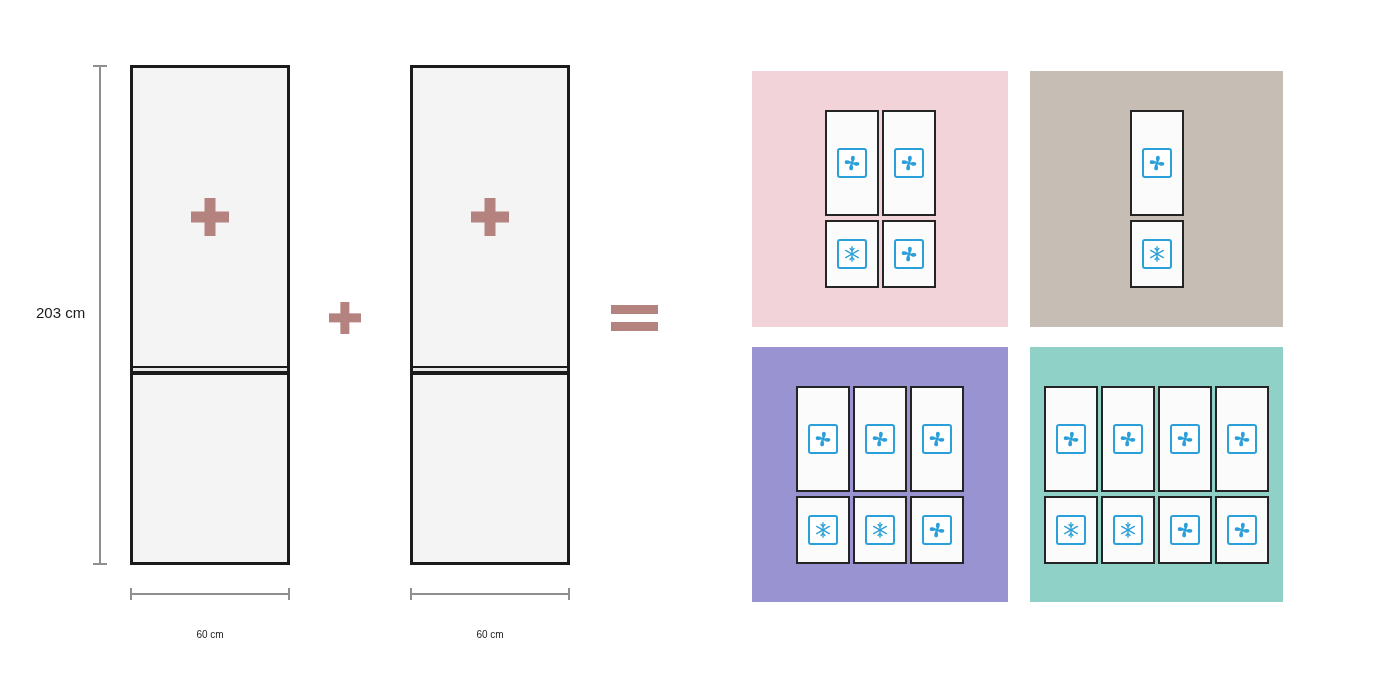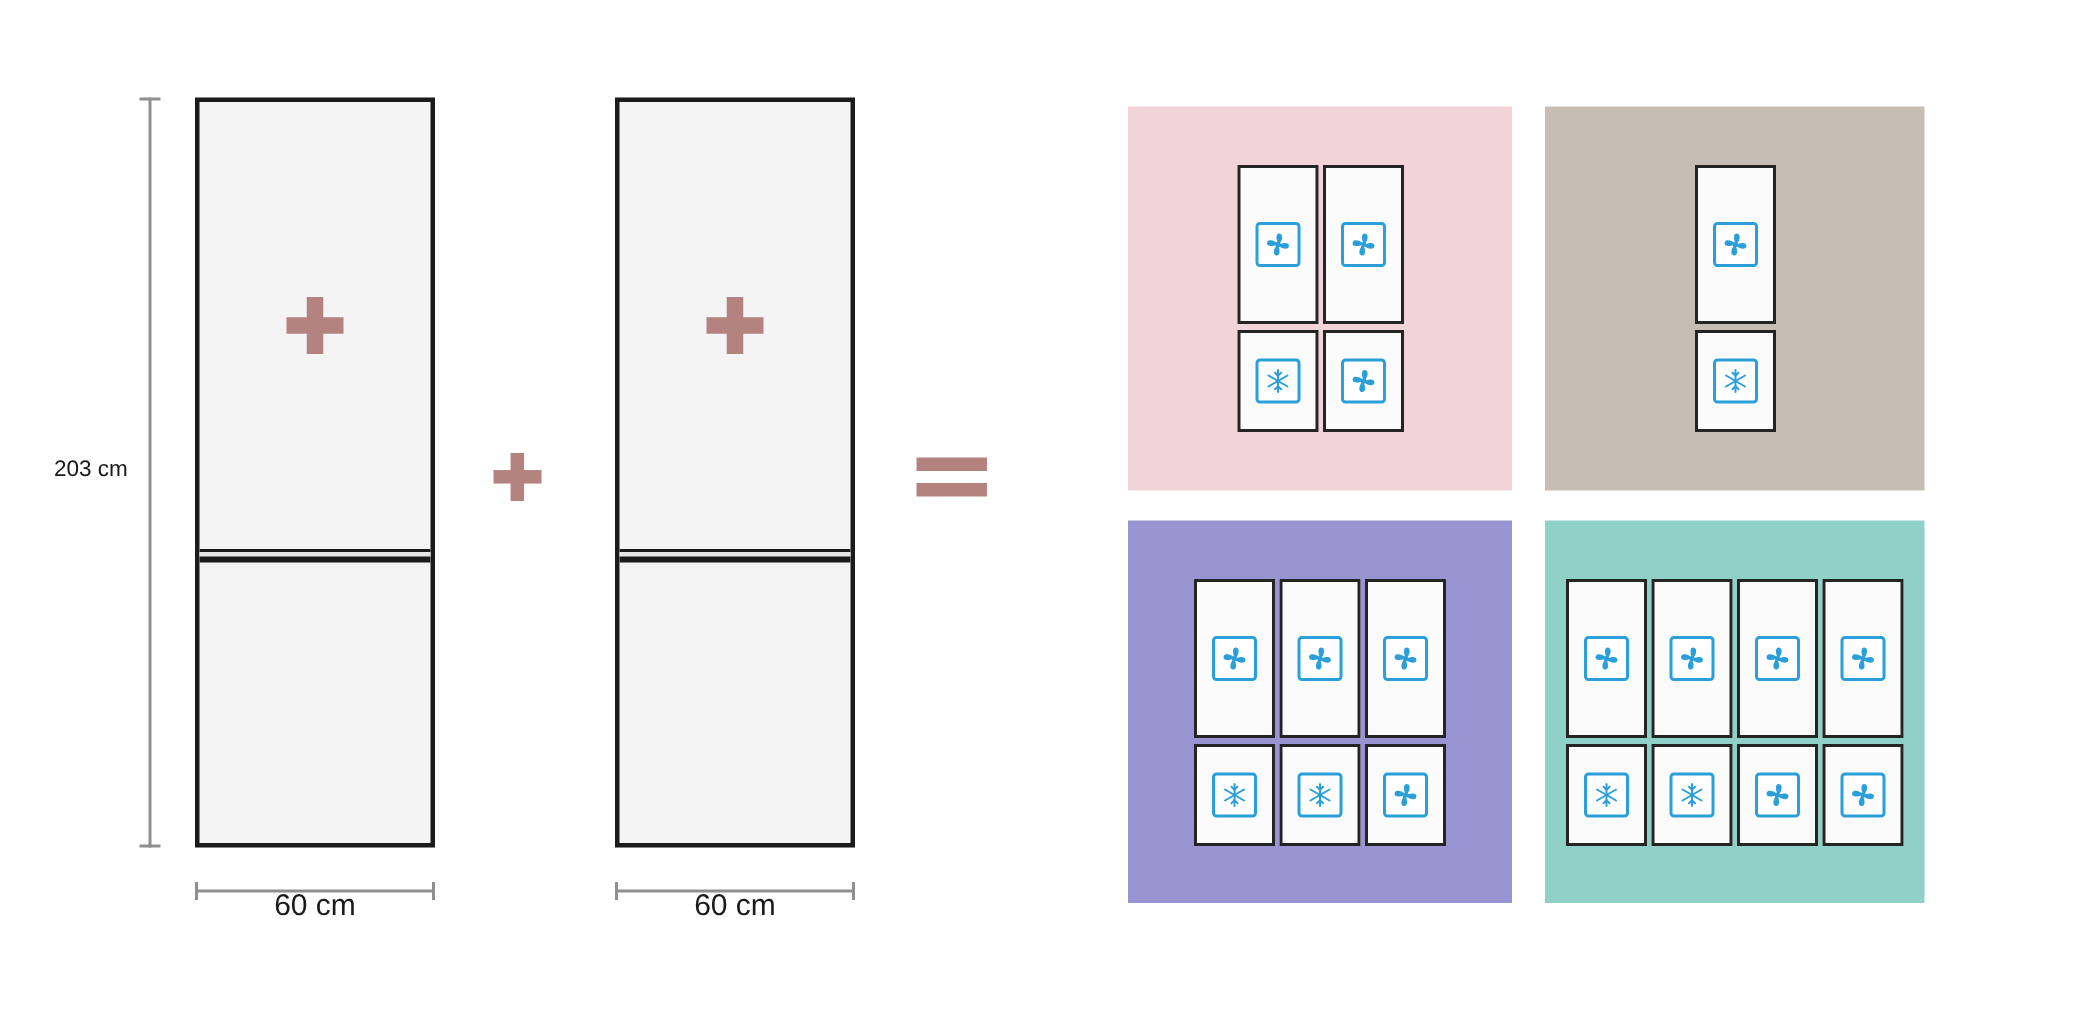--- a/index.html
+++ b/index.html
@@ -11,21 +11,21 @@
   .dim-v::before{top:0;}
   .dim-v::after{bottom:0;}
   .height-label{position:absolute;left:36px;top:304px;font-size:15px;white-space:nowrap;}
 
   .dim-h{position:absolute;top:593px;width:160px;height:2px;background:#8f8f8f;}
   .dim-h::before,.dim-h::after{content:"";position:absolute;top:-5px;width:2px;height:12px;background:#8f8f8f;}
   .dim-h::before{left:0;}
   .dim-h::after{right:0;}
   #dimw1{left:130px;}
   #dimw2{left:410px;}
-  .width-label{position:absolute;top:593px;width:160px;text-align:center;font-size:20px;}
+  .width-label{position:absolute;top:629px;width:160px;text-align:center;font-size:10px;}
   #wl1{left:130px;}
   #wl2{left:410px;}
 
   
   .fridge{position:absolute;top:65px;width:160px;height:500px;background:#f4f4f4;border:3px solid #1b1b1b;box-sizing:border-box;display:flex;flex-direction:column;}
   #fridge1{left:130px;}
   #fridge2{left:410px;}
   .comp-top{height:298px;display:flex;align-items:center;justify-content:center;}
   .divider{height:9px;background:#e7e7e7;border-top:2px solid #1b1b1b;border-bottom:4px solid #1b1b1b;box-sizing:border-box;}
   .comp-bottom{flex:1;}

